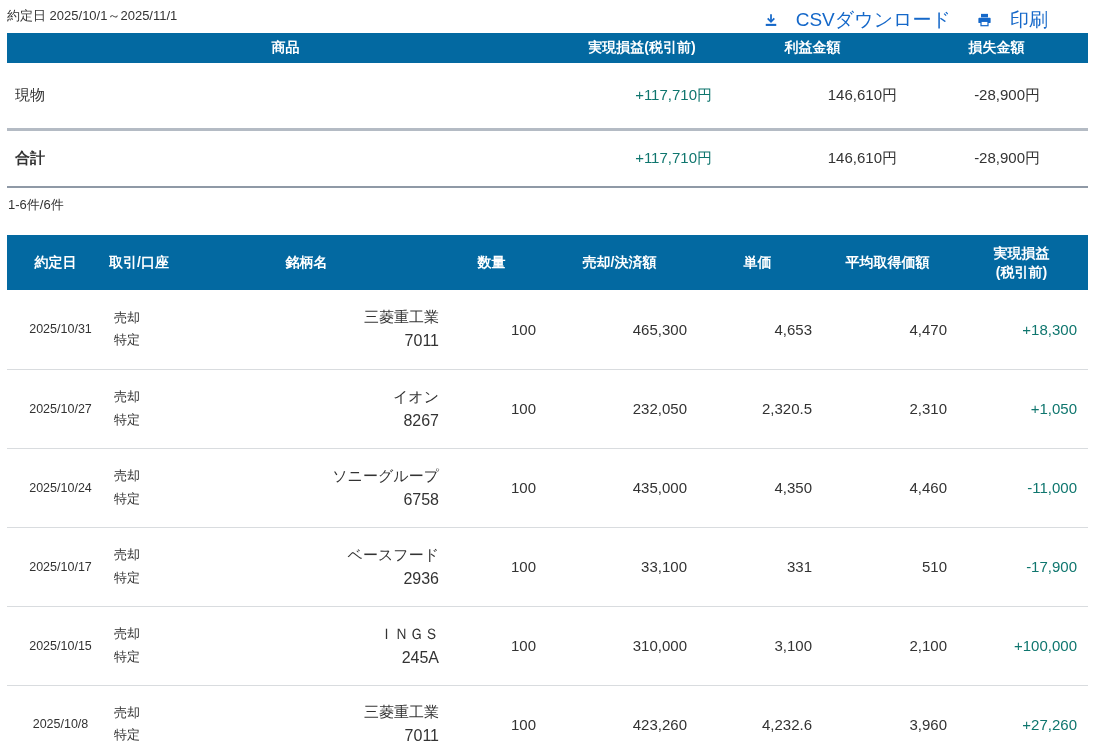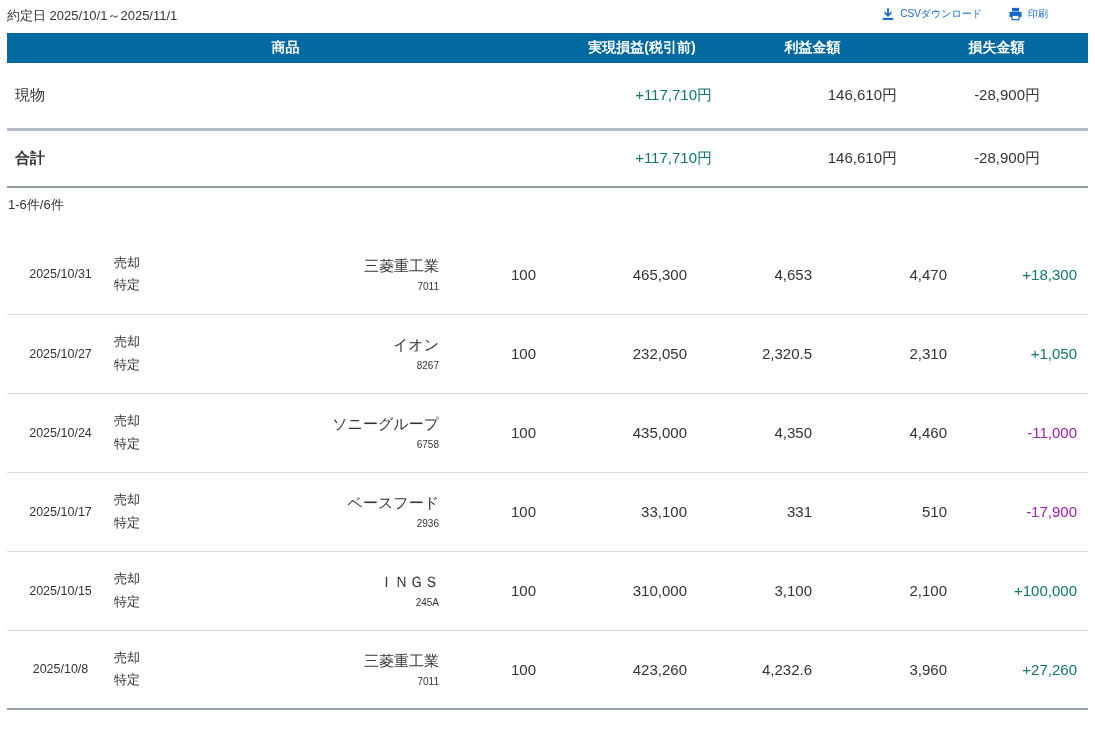--- a/index.html
+++ b/index.html
@@ -12,22 +12,22 @@
   .page { padding:0 7px; }
 
   
   .toolbar {
     height:33px; display:flex; align-items:flex-start;
     justify-content:space-between; padding-top:7px;
   }
   .period { font-size:13px; color:#333; }
   .toolbar-links { display:flex; gap:26px; padding-right:40px; }
   .tool-link {
-    display:flex; align-items:center; gap:5px;
-    font-size:10px; color:#1568c9; text-decoration:none; cursor:pointer;
+    display:flex; align-items:center; gap:18px;
+    font-size:19px; color:#1568c9; text-decoration:none; cursor:pointer;
   }
   .tool-link svg { display:block; }
 
   
   table { border-collapse:collapse; table-layout:fixed; width:1081px; }
   th {
     background:#0369a1; color:#fff; font-weight:bold; font-size:14px;
     text-align:center; vertical-align:middle;
   }
   td { vertical-align:middle; font-size:15px; }
@@ -45,27 +45,27 @@
   .pagination { font-size:13px; color:#333; padding:8px 0 21px 1px; }
 
   
   .detail th { height:55px; font-size:14px; line-height:1.35; }
   .detail td { height:79px; border-bottom:1px solid #d9dcdf; }
   .detail tr:last-child td { border-bottom:2px solid #98a2b5; }
   .detail td.date { font-size:12.5px; text-align:center; padding-left:10px; }
   .detail td.trade { font-size:13px; text-align:left; padding-left:10px; line-height:1.7; }
   .detail td.name { text-align:right; padding-left:20px; }
   .detail td.name .name-main { font-size:15px; display:block; }
-  .detail td.name .name-code { font-size:10px; display:block; margin-top:5px; }
+  .detail td.name .name-code { font-size:16px; display:block; margin-top:5px; }
   .detail td.num { text-align:right; padding-right:8px; }
   .detail td.pnl { padding-right:11px; }
 
   
   .signed.pos { color:#0f766e; }
-  .signed.neg { color:#a21caf; }
+  .signed.neg { color:#0f766e; }
 </style>
 </head>
 <body>
 
 <div class="page">
 
   <div class="toolbar">
     <div class="period">約定日 2025/10/1～2025/11/1</div>
     <div class="toolbar-links">
       <a class="tool-link">
@@ -127,20 +127,33 @@
       <col style="width:97px">
         <col style="width:70px">
         <col style="width:265px">
         <col style="width:105px">
       <col style="width:151px">
         <col style="width:125px">
         <col style="width:135px">
         <col style="width:133px">
     </colgroup>
     <tbody>
+        <tr>
+      <th>約定日</th>
+      <th>取引/口座</th>
+      <th>銘柄名</th>
+      <th>数量</th>
+      <th>売却/決済額</th>
+      <th>単価</th>
+      <th>平均取得価額</th>
+      <th>
+        <span>実現損益</span><br>
+        <span>(税引前)</span>
+      </th>
+    </tr>
 
     <tr>
       <td class="date">2025/10/31</td>
       <td class="trade">
         <span>売却</span><br>
         <span>特定</span>
       </td>
       <td class="name">
         <span class="name-main">三菱重工業</span>
         <span class="name-code">7011</span>

